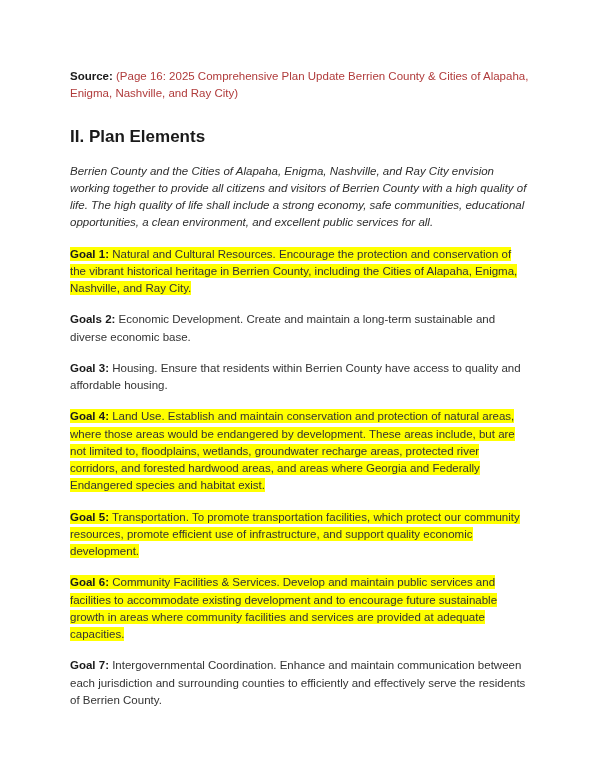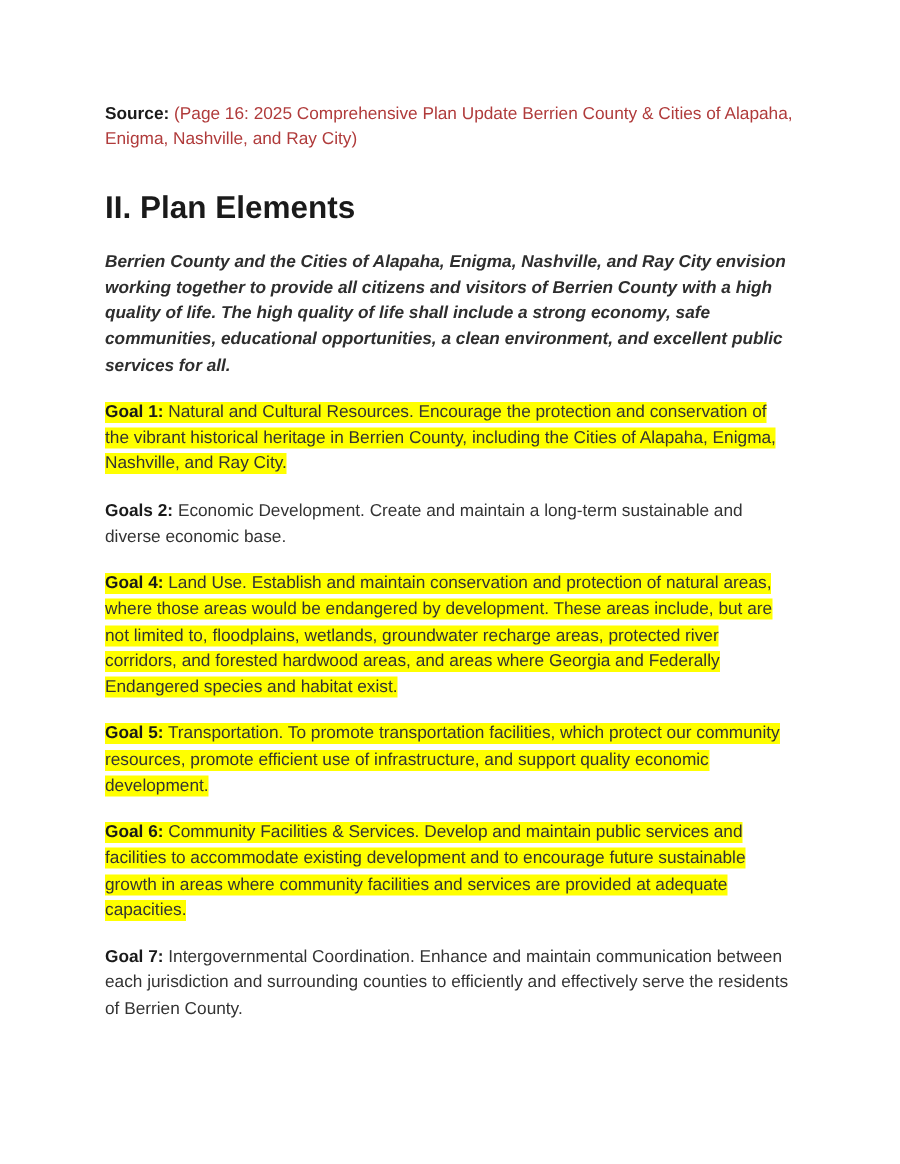--- a/index.html
+++ b/index.html
@@ -28,41 +28,41 @@
     margin: 0 0 6px 0;
   }
   .source-label {
     font-weight: bold;
     color: #1a1a1a;
   }
   .source-citation {
     color: #b03b3b;
   }
   h1.title {
-    font-size: 21px;
+    font-size: 17px;
     font-weight: bold;
     color: #1a1a1a;
     margin: 24px 0 16px 0;
   }
   h2.subtitle {
     font-size: 13.5px;
     font-weight: bold;
     color: #1a1a1a;
     margin: 22px 0 0 0;
   }
   h3.vision-heading {
     font-size: 12px;
     font-weight: bold;
     color: #1a1a1a;
     margin: 22px 0 0 0;
   }
   .vision-text {
     font-size: 11.5px;
     line-height: 1.5;
-    font-weight: bold;
+    font-weight: normal;
     font-style: italic;
     color: #2e2e2e;
     margin: 14px 0 0 0;
   }
   .goals-list {
     margin-top: 6px;
   }
   .goal {
     font-size: 11.5px;
     line-height: 1.5;
@@ -91,20 +91,21 @@
 
 
 
   <p class="vision-text">Berrien County and the Cities of Alapaha, Enigma, Nashville, and Ray City envision working together to provide all citizens and visitors of Berrien County with a high quality of life. The high quality of life shall include a strong economy, safe communities, educational opportunities, a clean environment, and excellent public services for all.</p>
 
   <div class="goals-list">
     <p class="goal"><span class="goal-text-wrap hl"><span class="goal-label">Goal 1:</span><span class="goal-body"> Natural and Cultural Resources. Encourage the protection and conservation of the vibrant historical heritage in Berrien County, including the Cities of Alapaha, Enigma, Nashville, and Ray City.</span></span></p>
 
     <p class="goal"><span class="goal-text-wrap"><span class="goal-label">Goals 2:</span><span class="goal-body"> Economic Development. Create and maintain a long-term sustainable and diverse economic base.</span></span></p>
 
+    <p class="goal"><span class="goal-text-wrap"><span class="goal-label">Goal 3:</span><span class="goal-body"> Housing. Ensure that residents within Berrien County have access to quality and affordable housing.</span></span></p>
 
     <p class="goal"><span class="goal-text-wrap hl"><span class="goal-label">Goal 4:</span><span class="goal-body"> Land Use. Establish and maintain conservation and protection of natural areas, where those areas would be endangered by development. These areas include, but are not limited to, floodplains, wetlands, groundwater recharge areas, protected river corridors, and forested hardwood areas, and areas where Georgia and Federally Endangered species and habitat exist.</span></span></p>
 
     <p class="goal"><span class="goal-text-wrap hl"><span class="goal-label">Goal 5:</span><span class="goal-body"> Transportation. To promote transportation facilities, which protect our community resources, promote efficient use of infrastructure, and support quality economic development.</span></span></p>
 
     <p class="goal"><span class="goal-text-wrap hl"><span class="goal-label">Goal 6:</span><span class="goal-body"> Community Facilities &amp; Services. Develop and maintain public services and facilities to accommodate existing development and to encourage future sustainable growth in areas where community facilities and services are provided at adequate capacities.</span></span></p>
 
     <p class="goal"><span class="goal-text-wrap"><span class="goal-label">Goal 7:</span><span class="goal-body"> Intergovernmental Coordination. Enhance and maintain communication between each jurisdiction and surrounding counties to efficiently and effectively serve the residents of Berrien County.</span></span></p>
 
   </div>

